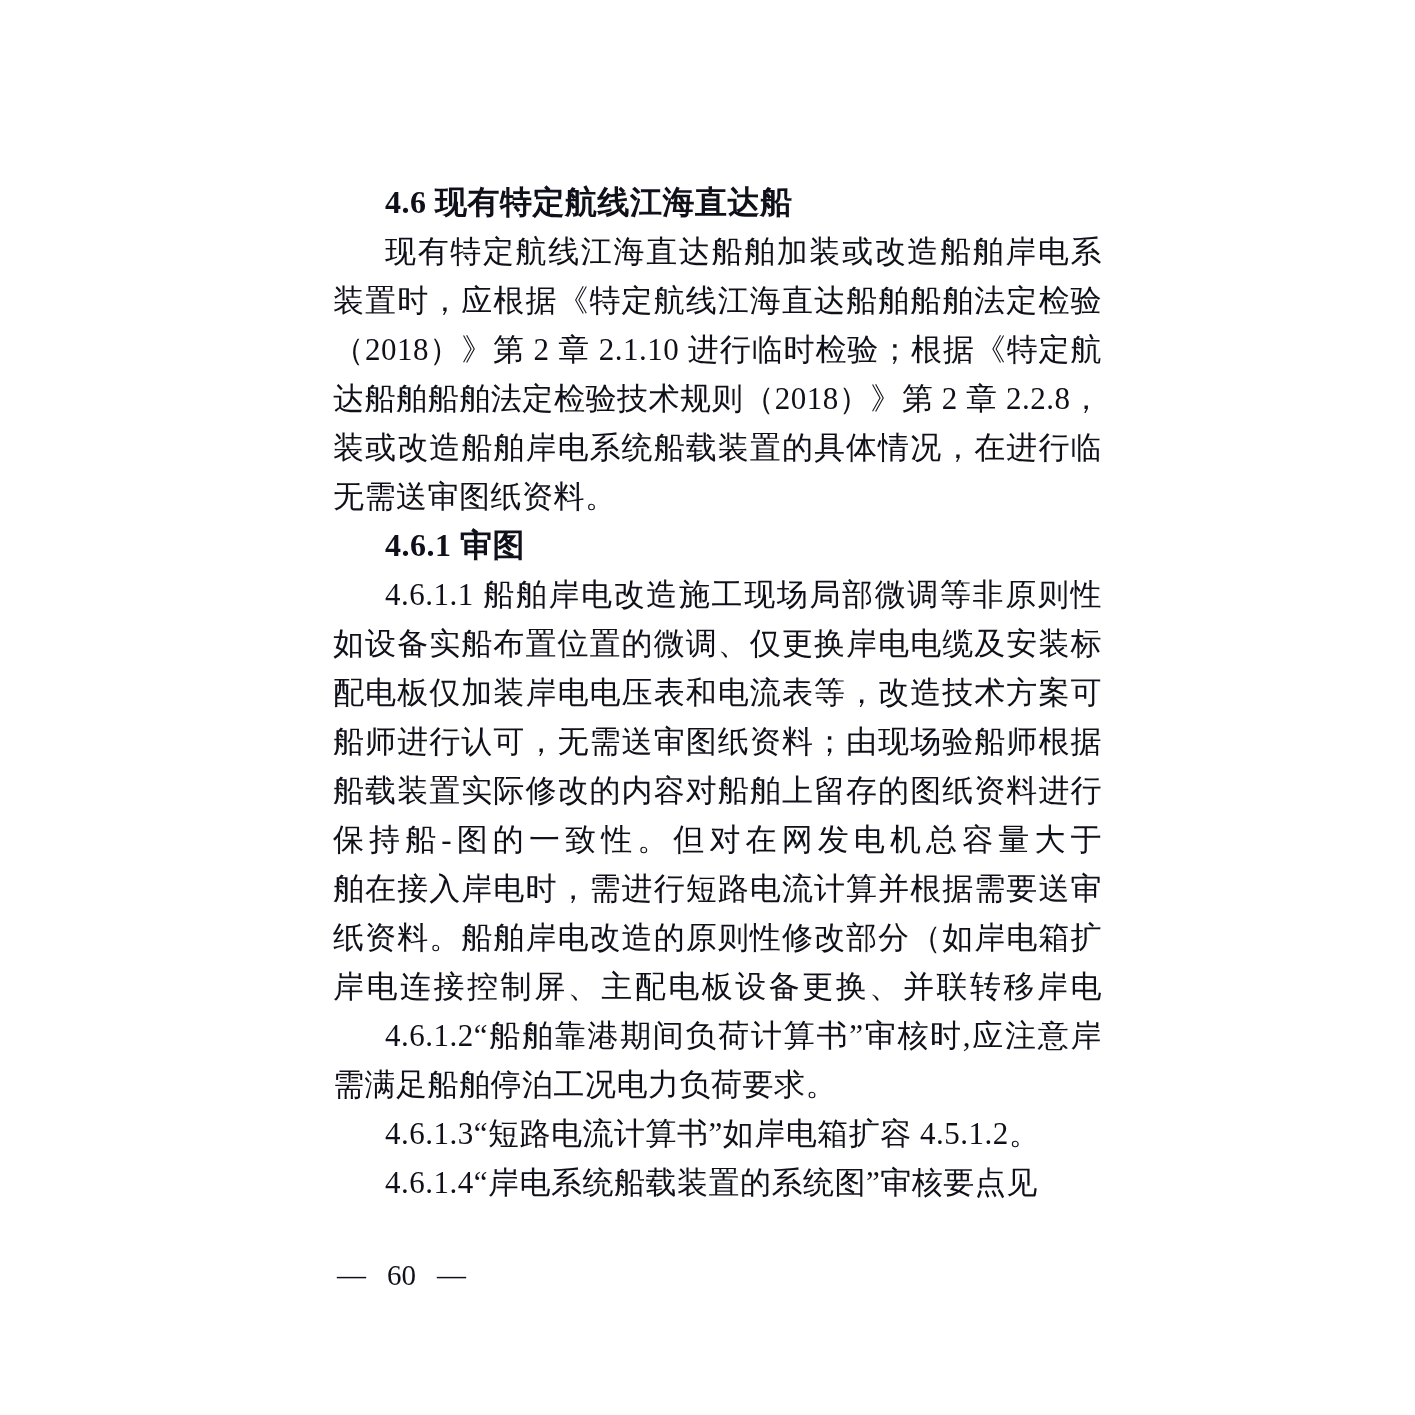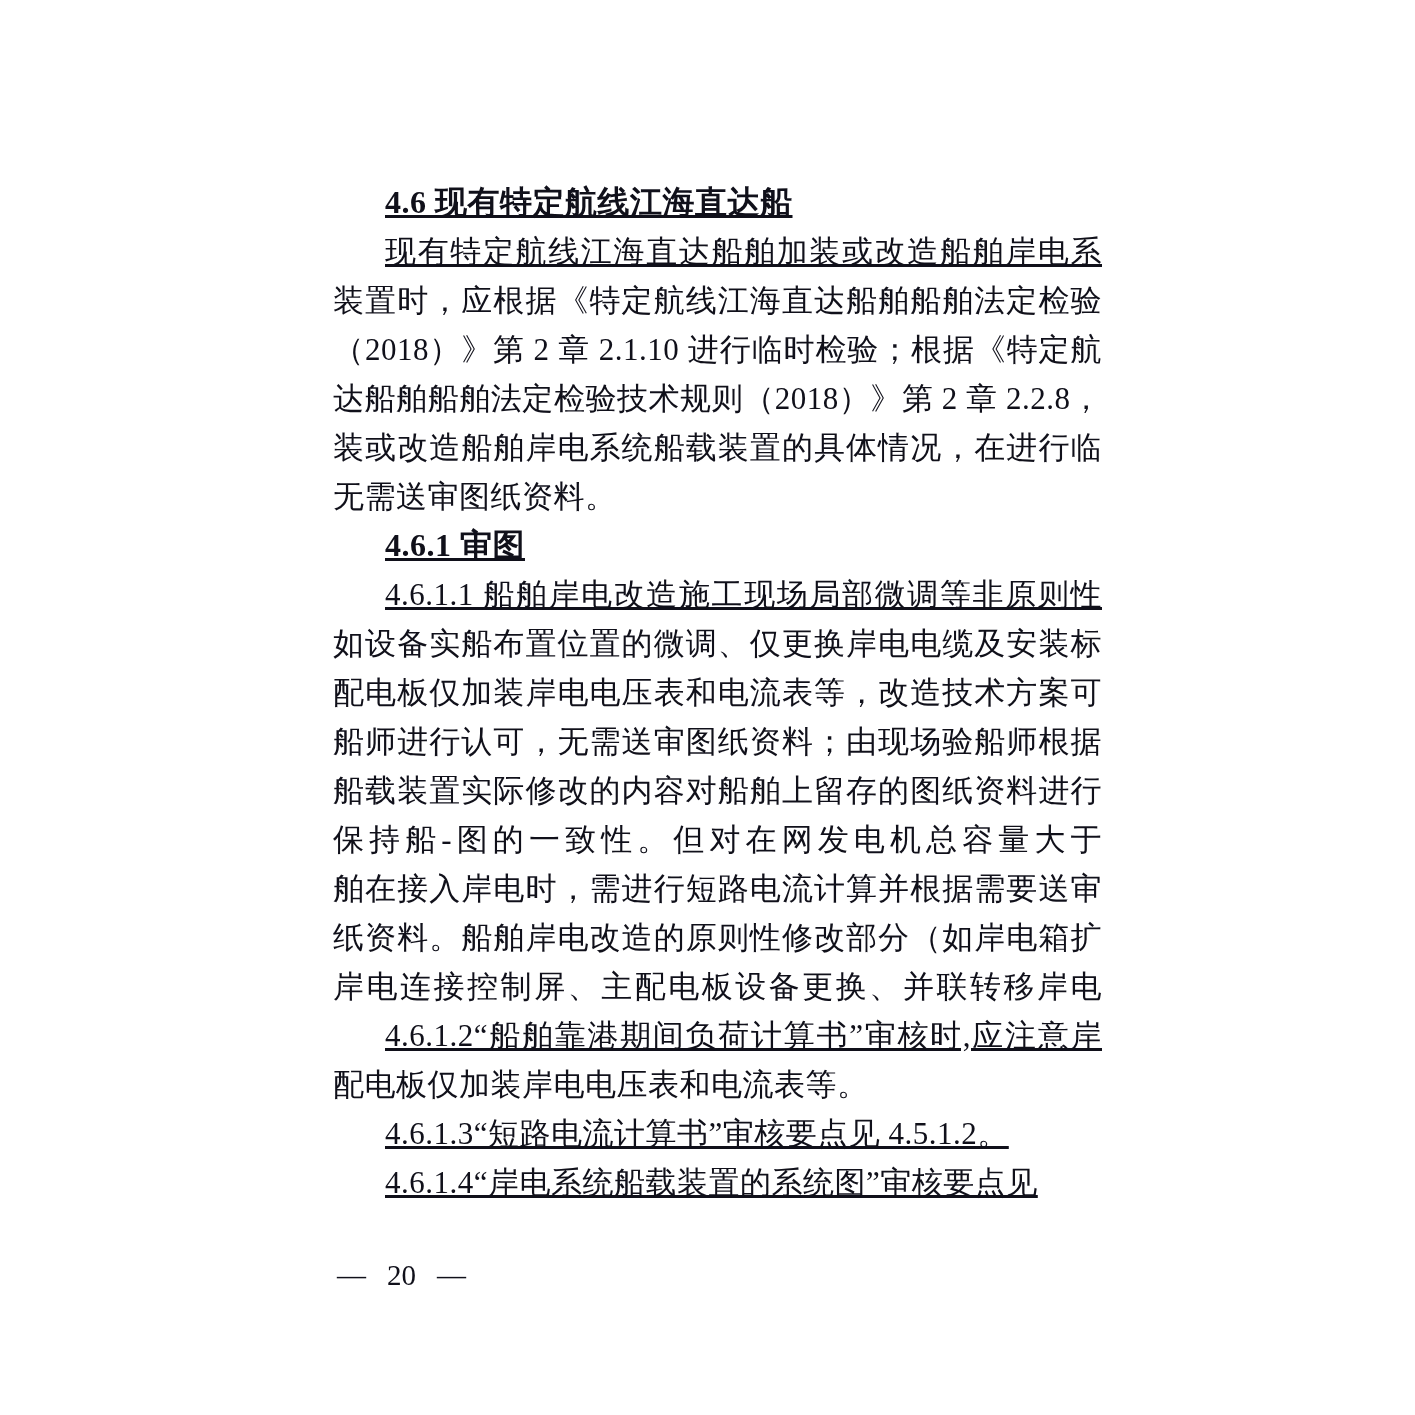--- a/index.html
+++ b/index.html
@@ -31,21 +31,20 @@
     white-space: normal;
     overflow: hidden;
   }
   .line.j {
     text-align: justify;
     text-align-last: justify;
     text-justify: inter-character;
   }
   .line.ind {
     padding-left: 52px;
-    text-decoration: underline;
   }
   .line.b {
     font-weight: bold;
     font-size: 32px;
   }
   .footer {
     position: absolute;
     left: 337px;
     top: 1255px;
     display: flex;
@@ -76,24 +75,24 @@
     <div class="line j ind">4.6.1.1 船舶岸电改造施工现场局部微调等非原则性的修改，</div>
     <div class="line j">如设备实船布置位置的微调、仅更换岸电电缆及安装标准插头、</div>
     <div class="line j">配电板仅加装岸电电压表和电流表等，改造技术方案可由现场验</div>
     <div class="line j">船师进行认可，无需送审图纸资料；由现场验船师根据岸电系统</div>
     <div class="line j">船载装置实际修改的内容对船舶上留存的图纸资料进行签注，以</div>
     <div class="line j">保持船-图的一致性。但对在网发电机总容量大于 250kVA 的船</div>
     <div class="line j">舶在接入岸电时，需进行短路电流计算并根据需要送审必要的图</div>
     <div class="line j">纸资料。船舶岸电改造的原则性修改部分（如岸电箱扩容、新增</div>
     <div class="line j">岸电连接控制屏、主配电板设备更换、并联转移岸电等），应重</div>
     <div class="line j ind">4.6.1.2“船舶靠港期间负荷计算书”审核时,应注意岸电容量</div>
-    <div class="line">配电板仅加装岸电电压表和电流表等。</div>
-    <div class="line ind">4.6.1.3“短路电流计算书”审核要点见 4.5.1.2。</div>
+    <div class="line">需满足船舶停泊工况电力负荷要求。</div>
+    <div class="line ind">4.6.1.3“短路电流计算书”如岸电箱扩容 4.5.1.2。</div>
     <div class="line ind">4.6.1.4“岸电系统船载装置的系统图”审核要点见 4.5.1.3。</div>
   </div>
 
   <div class="footer">
     <span class="dash">—</span>
-    <span class="pagenum">20</span>
+    <span class="pagenum">60</span>
     <span class="dash">—</span>
   </div>
 
 </div>
 
 </body></html>

